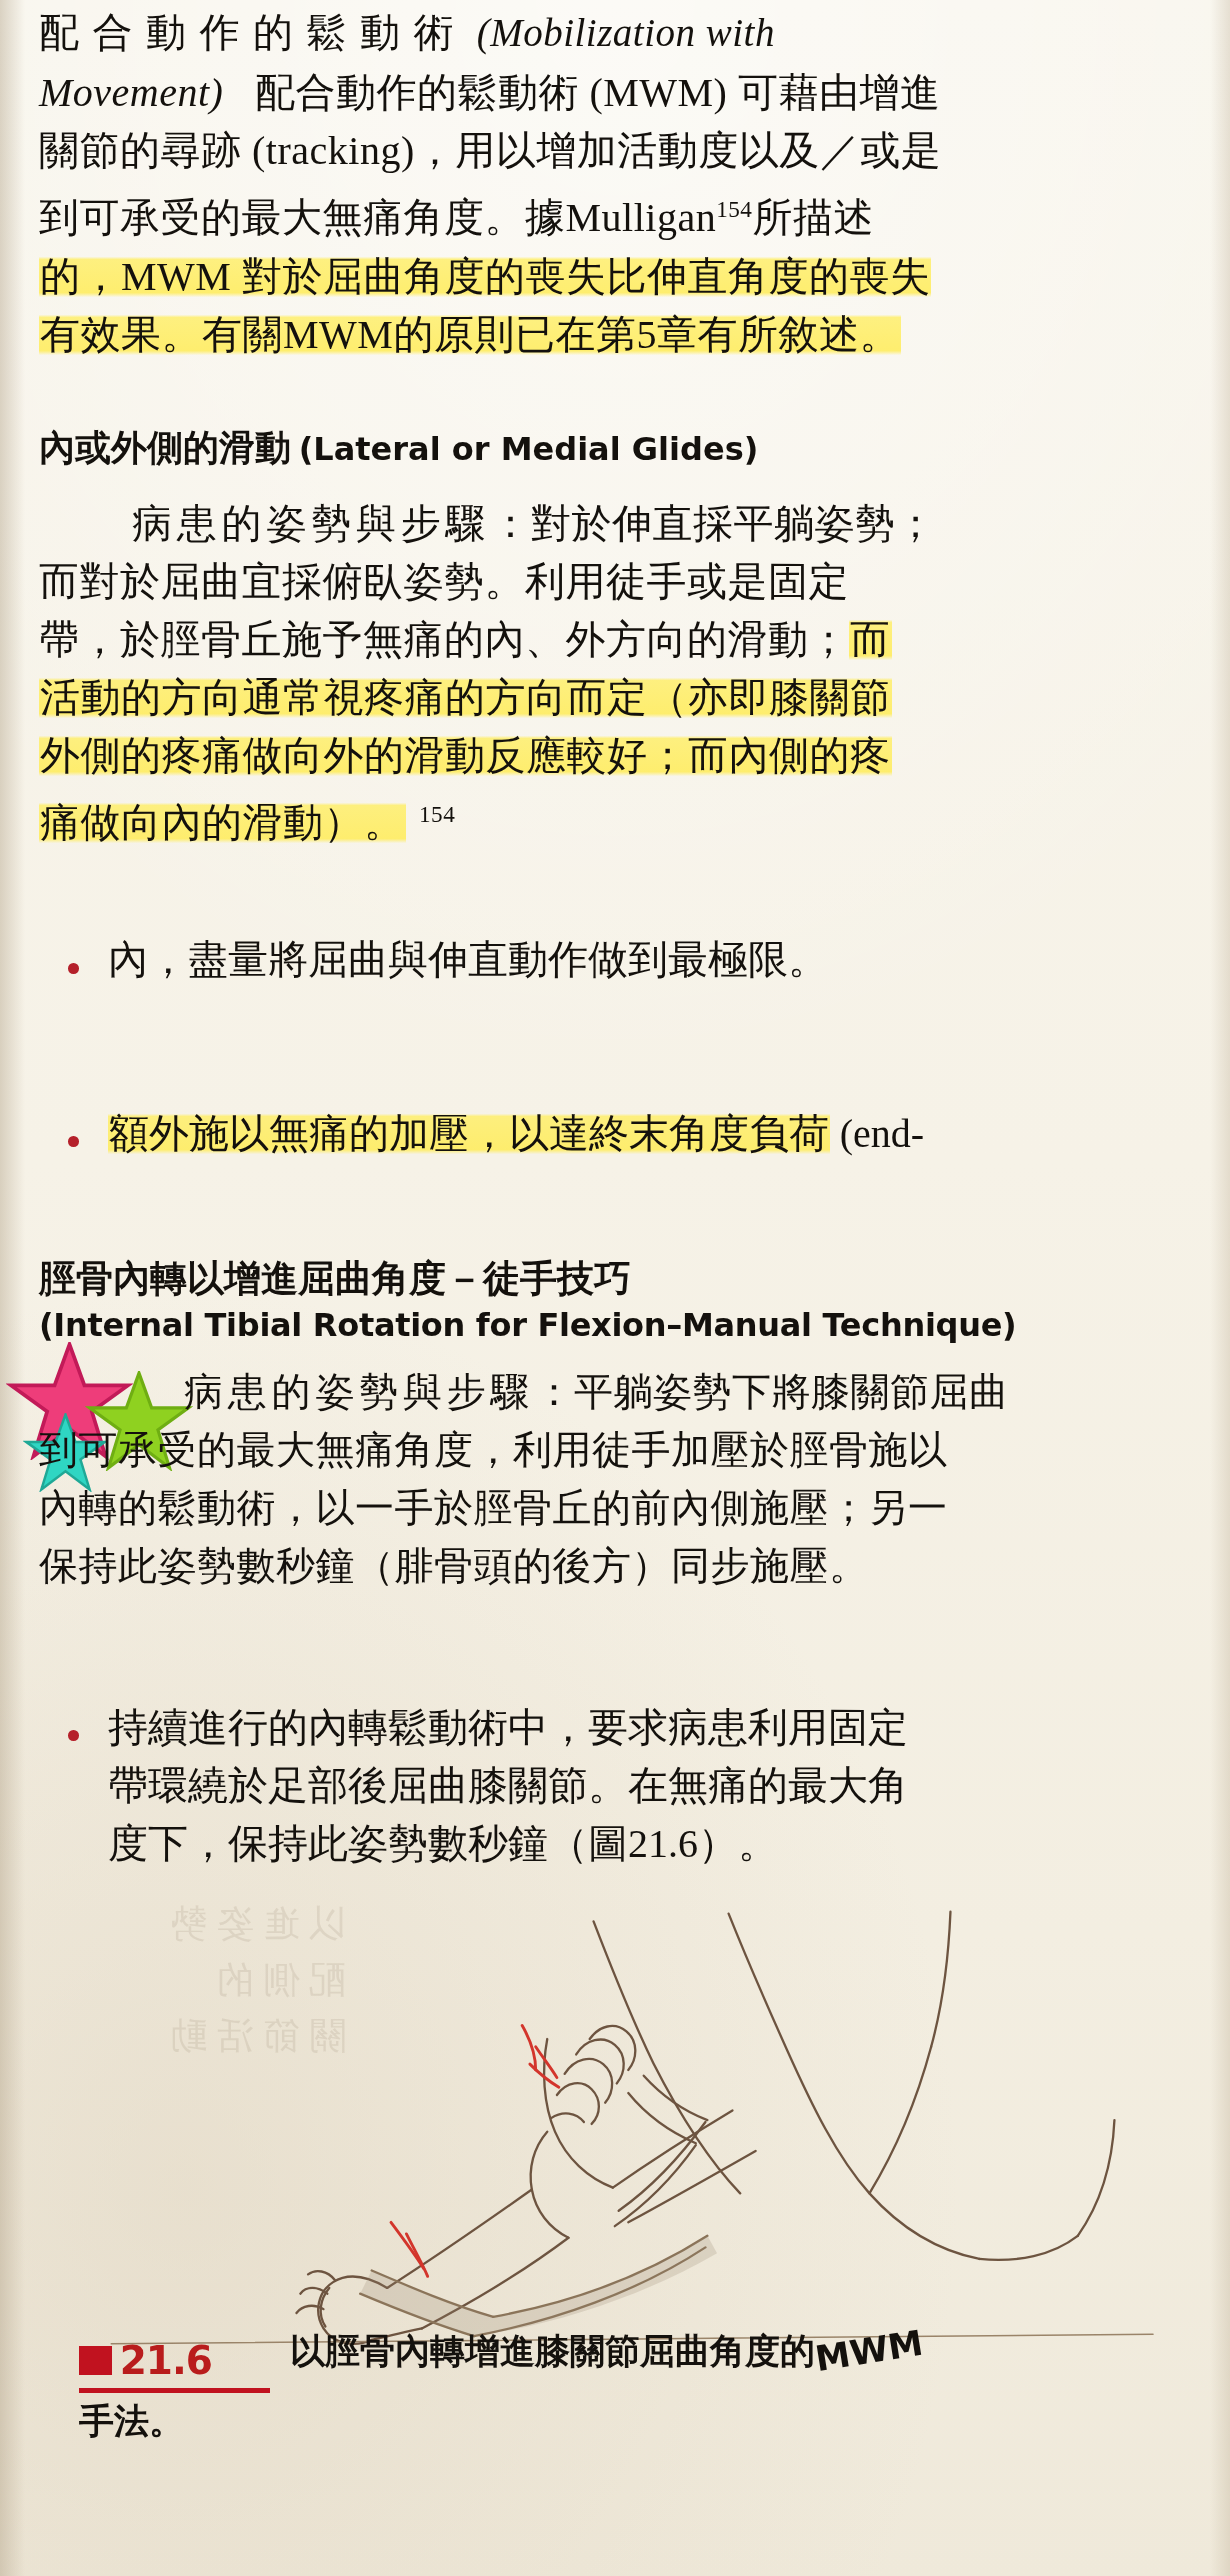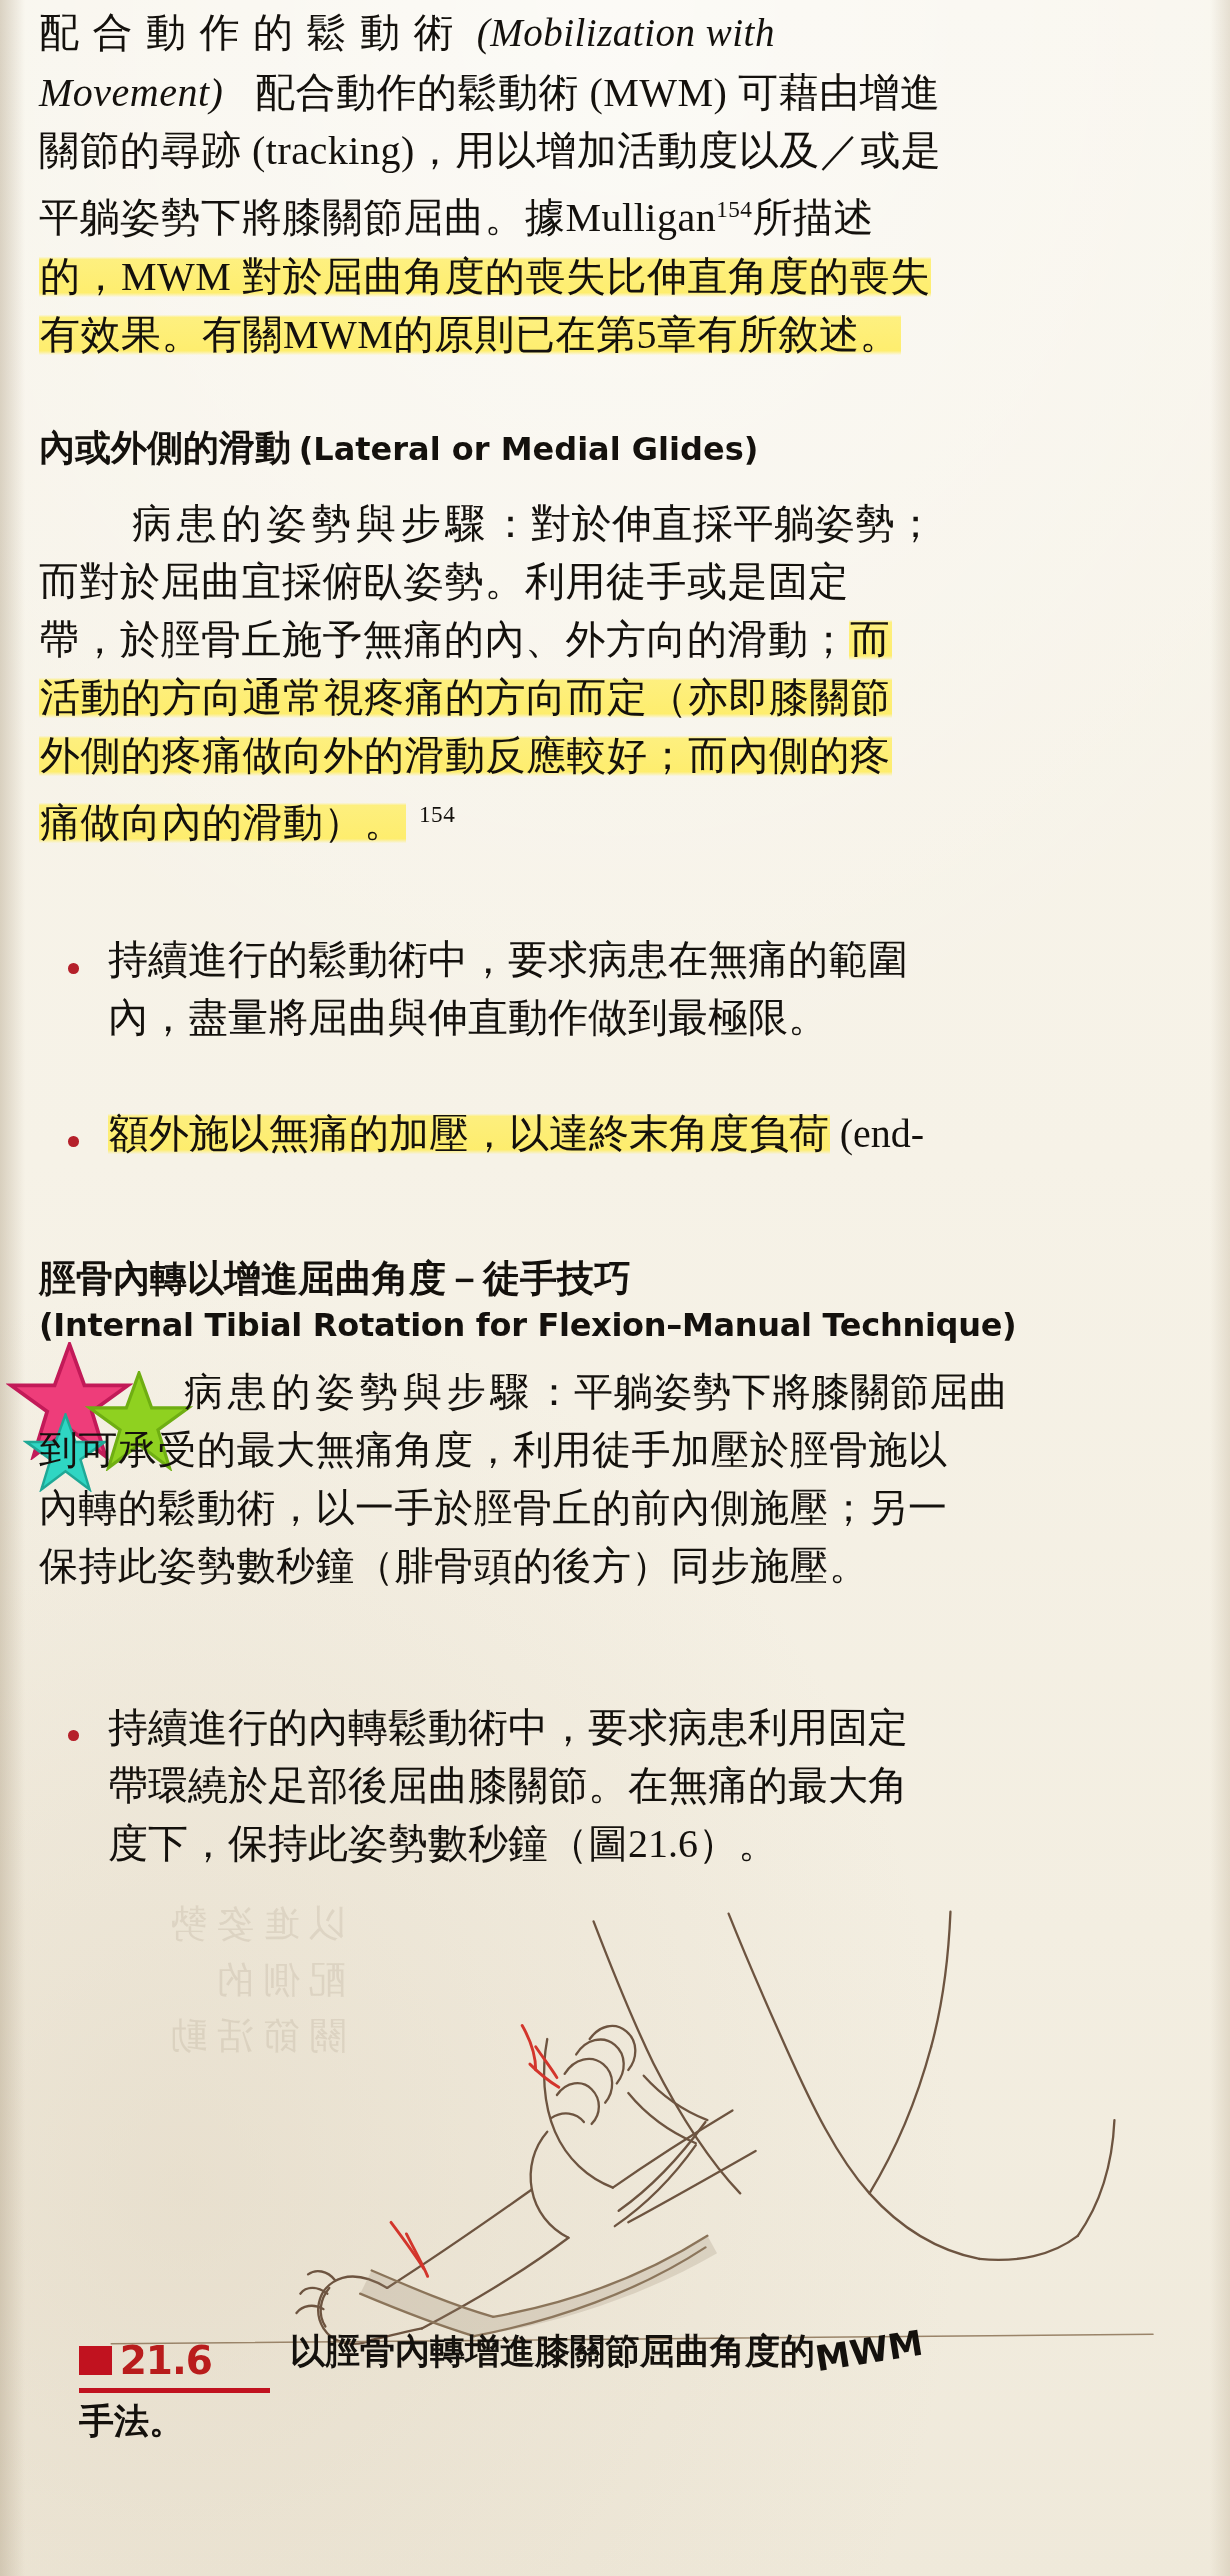--- a/index.html
+++ b/index.html
@@ -172,21 +172,21 @@
     <div style="display:flex; align-items:baseline; justify-content:flex-start;">
       <span style="letter-spacing:13.5px;">配合動作的鬆動術</span>
       <span class="ital lat" style="margin-left:9.7px; font-size:39px;">(Mobilization with</span>
     </div>
     <div style="margin-top:1.9px;">
       <span class="ital lat">Movement)</span>
       <span style="margin-left:21px;">配合動作的鬆動術 (MWM) 可藉由增進</span>
     </div>
     <div>關節的尋跡 (tracking)，用以增加活動度以及／或是</div>
     <div>
-      <span>平躺姿勢下將膝關節屈曲。據</span><span class="lat">Mulligan</span><sup class="lat">154</sup><span>所描述</span>
+      <span>到可承受的最大無痛角度。據</span><span class="lat">Mulligan</span><sup class="lat">154</sup><span>所描述</span>
     </div>
     <div><span class="hl">的，MWM 對於屈曲角度的喪失比伸直角度的喪失</span></div>
     <div><span class="hl">有效果。有關MWM的原則已在第5章有所敘述。</span></div>
   </div>
 
   <div class="heading" style="left:39px; top:413px; width:1139px;">
     <span>內或外側的滑動</span><span class="en" style="margin-left:7.7px;">(Lateral or Medial Glides)</span>
   </div>
 
   <div class="para" style="left:39px; top:483px; width:1158px;">
@@ -199,21 +199,20 @@
     </div>
     <div><span class="hl">活動的方向通常視疼痛的方向而定（亦即膝關節</span></div>
     <div><span class="hl">外側的疼痛做向外的滑動反應較好；而內側的疼</span></div>
     <div>
       <span class="hl">痛做向內的滑動）。</span><sup class="lat" style="margin-left:13.5px;">154</sup>
     </div>
   </div>
 
   <div class="bullet-dot" style="left:68px; top:951px;"></div>
   <div class="bullet-item" style="left:108px; top:919px; width:1081px;">
-    <div>持續進行的鬆動術中，要求病患在無痛的範圍</div>
     <div>內，盡量將屈曲與伸直動作做到最極限。</div>
   </div>
 
   <div class="bullet-dot" style="left:68px; top:1124px;"></div>
   <div class="bullet-item" style="left:108px; top:1093px; width:1081px;">
     <div>
       <span class="hl">額外施以無痛的加壓，以達終末角度負荷</span><span class="lat" style="margin-left:9.7px;">(end-</span>
     </div>
   </div>
 

